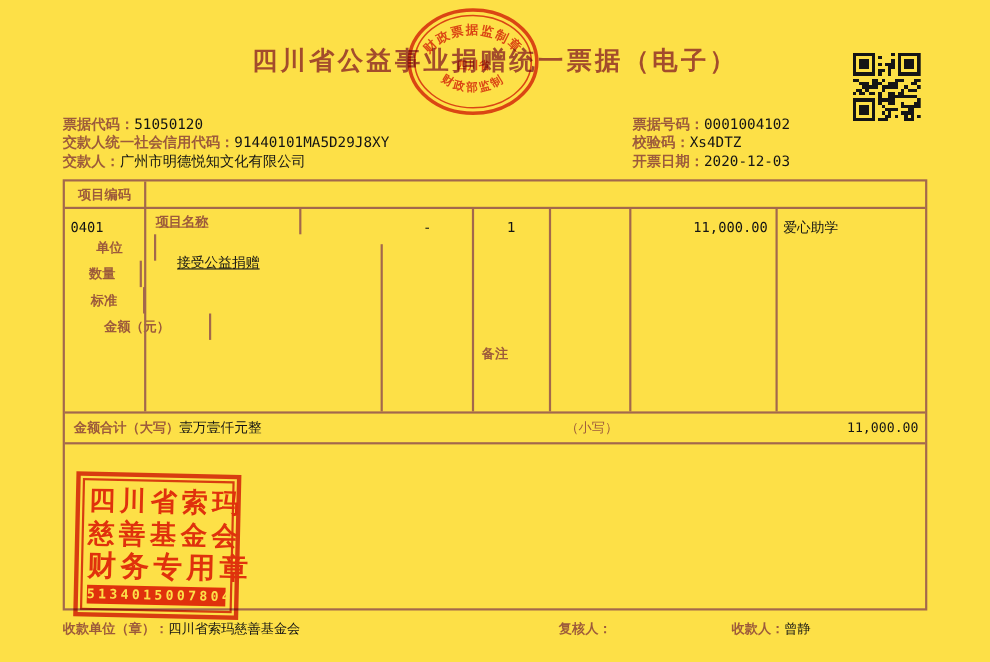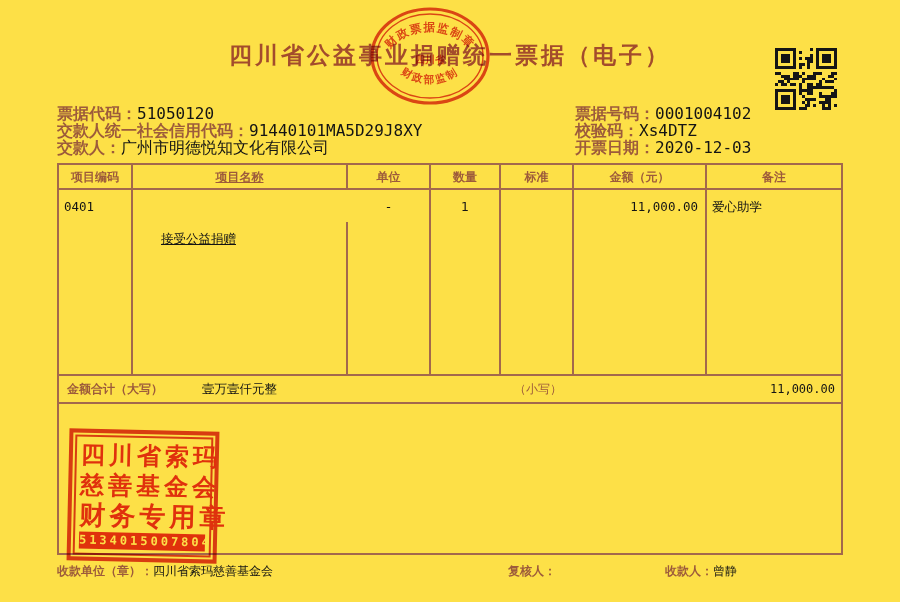--- a/index.html
+++ b/index.html
@@ -17,53 +17,53 @@
   
   .oval-stamp {
     position:absolute; left:368px; top:5px; width:124px; height:102px;
     z-index:2; opacity:0.88; mix-blend-mode:multiply; pointer-events:none;
   }
   
   .qr {
     position:absolute; left:775px; top:48px; width:62px; height:62px;
   }
   
-  .hdr-block { position:absolute; top:105px; font-size:16px; line-height:17px; white-space:nowrap; }
+  .hdr-block { position:absolute; top:105px; font-size:13px; line-height:17px; white-space:nowrap; }
   .hdr-left  { left:57px; }
   .hdr-right { left:575px; }
   .lab { color:#9d5b3b; font-weight:700; }
   .val { color:#141414; font-family:"DejaVu Sans Mono", monospace; }
   .val-cn { color:#141414; font-family:"DejaVu Sans", sans-serif; }
   
   .form-box {
     position:absolute; left:57px; top:163px; width:786px; height:392px;
     border:2px solid #a3684c; display:flex; flex-direction:column;
   }
-  .thead { display:flex; height:25px; border-bottom:2px solid #a3684c; }
+  .thead { display:flex; height:25px; border-bottom:2px solid #a3684c;flex-direction:column; }
   .thead .col {
     border-right:2px solid #a3684c; text-align:center; line-height:24px;
     font-size:12px; font-weight:700; color:#9d5b3b;
   }
   .tbody { display:flex; height:186px; border-bottom:2px solid #a3684c; }
   .tbody .col {
     border-right:2px solid #a3684c; font-size:12.5px; color:#141414; padding-top:9px;
   }
   .col:last-child { border-right:none !important; flex:1; }
   .w0{width:74px;} .w1{width:215px;text-decoration:underline;} .w2{width:83px;} .w3{width:70px;} .w4{width:73px;} .w5{width:133px;}
   .cell-code   { padding-left:5px;  font-family:"DejaVu Sans Mono", monospace; }
   .cell-name   { padding-left:28px;margin-top:32px; }
   .cell-center { text-align:center; }
   .cell-amount { text-align:right; padding-right:7px; font-family:"DejaVu Sans Mono", monospace; }
   .cell-remark { padding-left:5px; }
   .total-row {
     position:relative; height:28px; border-bottom:2px solid #a3684c;
     line-height:26px; font-size:12px; white-space:nowrap;
   }
   .total-label { color:#9d5b3b; font-weight:700; padding-left:8px; }
-  .total-words { color:#141414; font-size:12.5px;margin-left:39px; }
+  .total-words { color:#141414; font-size:12.5px; }
   .total-small { position:absolute; left:455px; top:0; color:#9d5b3b; font-weight:400; }
   .total-amount{ position:absolute; right:6px; top:0; color:#141414; font-family:"DejaVu Sans Mono", monospace; }
   .stamp-area { flex:1; }
   
   .sq-stamp {
     position:absolute; left:68px; top:430px; width:150px; z-index:3;
     transform:rotate(1.3deg); opacity:0.93; mix-blend-mode:multiply;
     border:4px solid #d8362a; pointer-events:none;
   }
   .sq-inner { margin:2px; border:2px solid #d8362a; padding:3px 4px 4px 4px; text-align:center; }

